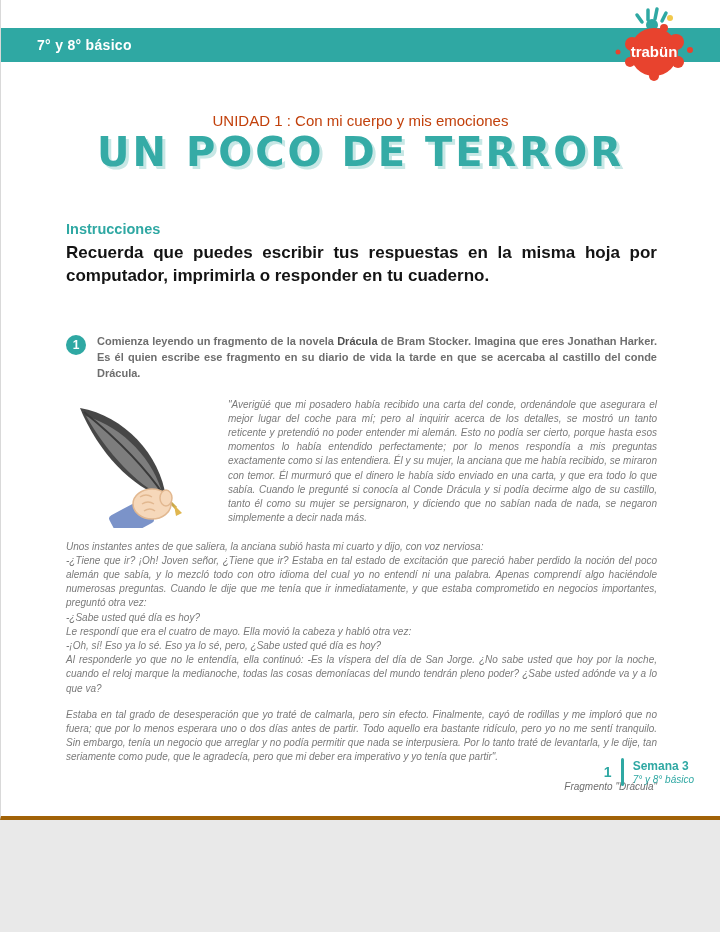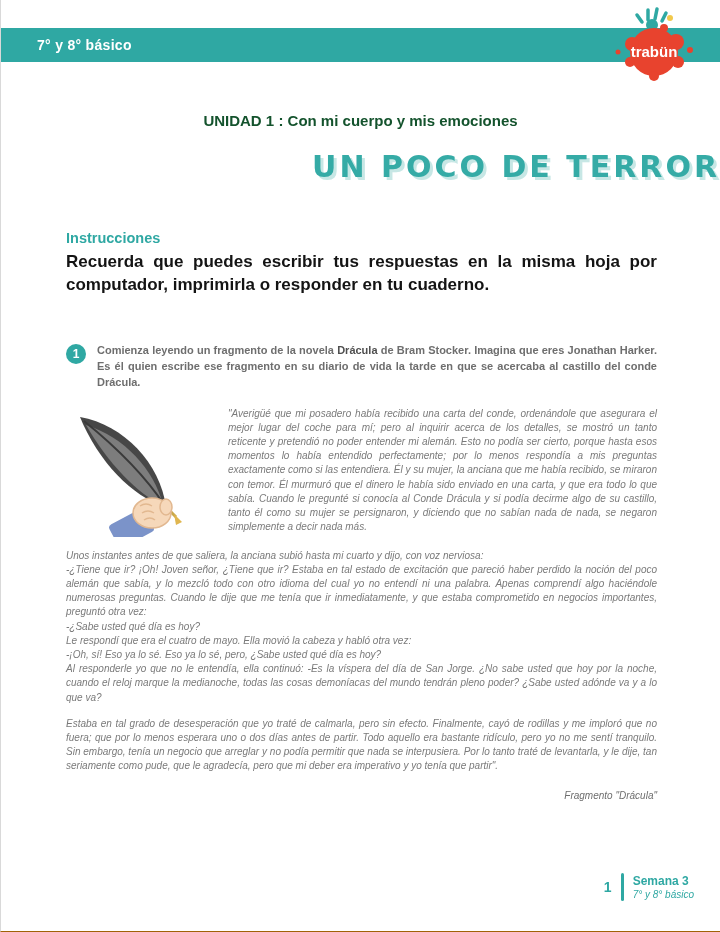--- a/index.html
+++ b/index.html
@@ -1,26 +1,26 @@
 <!DOCTYPE html>
 <html><head>
 <meta charset="utf-8">
 <style>
   * { box-sizing: border-box; margin: 0; padding: 0; }
   html, body { background: #e9e9e9; }
   .page {
     position: relative;
     width: 720px;
-    height: 932px;
+    height: 820px;
     margin: 0 auto;
     background: #ffffff;
     font-family: "Liberation Sans", sans-serif;
     overflow: hidden;
     border-left: 1px solid #d9d9d9;
-    border-bottom: 1px solid #a16207;
+    border-bottom: 4px solid #a16207;
   }
   
   .top-white { height: 28px; }
   .teal-bar {
     height: 34px;
     background: #2fa8a3;
     display: flex;
     align-items: center;
     padding-left: 36px;
     color: #ffffff;
@@ -31,33 +31,32 @@
   .logo {
     position: absolute;
     top: 6px;
     right: 14px;
     width: 104px;
     height: 78px;
   }
   
   .title-area { text-align: center; margin-top: 50px; }
   .unit-title {
-    color: #14532d;
-    font-weight: bold;
+    color: #c2410c;
+    font-weight: normal;
     font-size: 15px;
   }
   .main-title {
-    margin-top: 20px;
+    margin-top: 0;
     color: #35aba6;
     font-family: "DejaVu Sans", sans-serif;
     font-weight: 800;
-    font-size: 30px;
+    font-size: 40px;
     letter-spacing: 3px;
     text-shadow: 3px 3px 0 #c7e7e5;
-    text-align: right;
   }
   
   .instructions { margin: 46px 63px 4px 65px; }
   .instructions-heading {
     color: #2fa8a3;
     font-weight: bold;
     font-size: 14.5px;
   }
   .instructions-body {
     margin-top: 5px;

